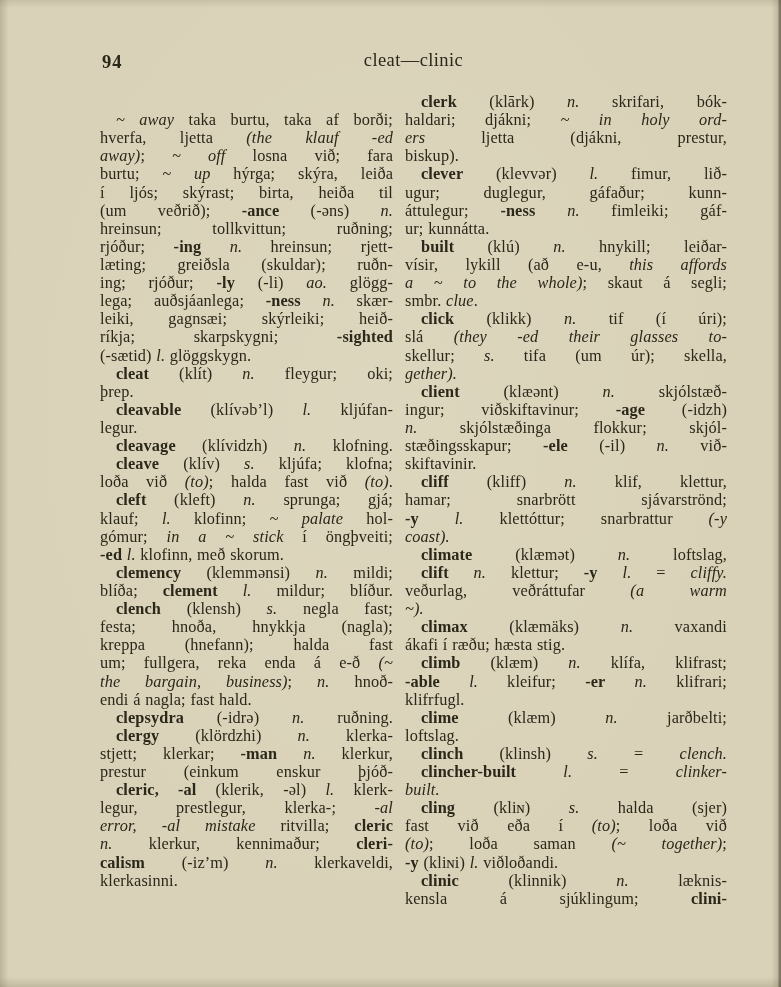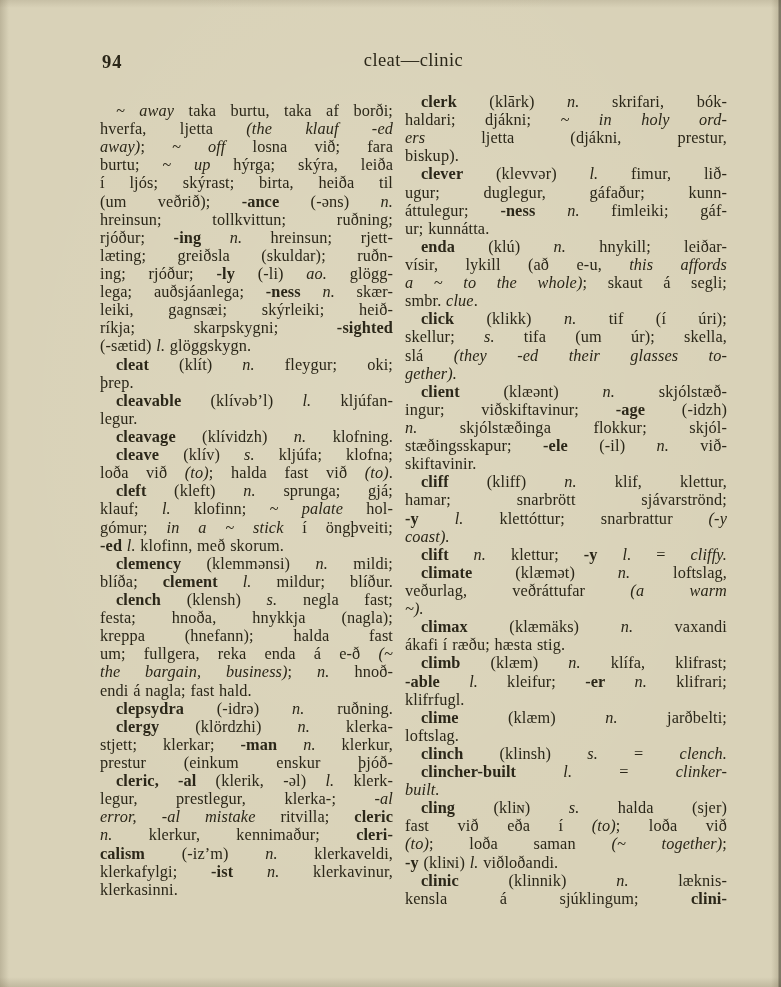--- a/index.html
+++ b/index.html
@@ -83,52 +83,51 @@
         <div class="line last"><span>endi á nagla; fast hald.</span></div>
         <div class="line ind"><span class="b">clepsydra</span><span> (-idrə) </span><span class="i">n.</span><span> ruðning.</span></div>
         <div class="line ind"><span class="b">clergy</span><span> (klördzhi) </span><span class="i">n.</span><span> klerka-</span></div>
         <div class="line"><span>stjett; klerkar; </span><span class="b">-man</span><span> </span><span class="i">n.</span><span> klerkur,</span></div>
         <div class="line"><span>prestur (einkum enskur þjóð-</span></div>
         <div class="line ind"><span class="b">cleric, -al</span><span> (klerik, -əl) </span><span class="i">l.</span><span> klerk-</span></div>
         <div class="line"><span>legur, prestlegur, klerka-; </span><span class="i">-al</span></div>
         <div class="line"><span class="i">error, -al mistake</span><span> ritvilla; </span><span class="b">cleric</span></div>
         <div class="line"><span class="i">n.</span><span> klerkur, kennimaður; </span><span class="b">cleri-</span></div>
         <div class="line"><span class="b">calism</span><span> (-iz’m) </span><span class="i">n.</span><span> klerkaveldi,</span></div>
-        <div class="line"><span>klerkafylgi; </span><span class="b">-ist</span><span> </span><span class="i">n.</span><span> klerkavinur,</span></div>
         <div class="line last"><span>klerkasinni.</span></div>
       </div>
     <div class="rule"></div>
     <div class="col col-right">
         <div class="line ind"><span class="b">clerk</span><span> (klārk) </span><span class="i">n.</span><span> skrifari, bók-</span></div>
         <div class="line"><span>haldari; djákni; </span><span class="i">~ in holy ord-</span></div>
         <div class="line"><span class="i">ers</span><span> ljetta (djákni, prestur,</span></div>
         <div class="line last"><span>biskup).</span></div>
         <div class="line ind"><span class="b">clever</span><span> (klevvər) </span><span class="i">l.</span><span> fimur, lið-</span></div>
         <div class="line"><span>ugur; duglegur, gáfaður; kunn-</span></div>
         <div class="line"><span>áttulegur; </span><span class="b">-ness</span><span> </span><span class="i">n.</span><span> fimleiki; gáf-</span></div>
         <div class="line last"><span>ur; kunnátta.</span></div>
-        <div class="line ind"><span class="b">enda</span><span> (klú) </span><span class="i">n.</span><span> hnykill; leiðar-</span></div>
+        <div class="line ind"><span class="b">built</span><span> (klú) </span><span class="i">n.</span><span> hnykill; leiðar-</span></div>
         <div class="line"><span>vísir, lykill (að e-u, </span><span class="i">this affords</span></div>
         <div class="line"><span class="i">a ~ to the whole)</span><span>; skaut á segli;</span></div>
         <div class="line last"><span>smbr. </span><span class="i">clue</span><span>.</span></div>
         <div class="line ind"><span class="b">click</span><span> (klikk) </span><span class="i">n.</span><span> tif (í úri);</span></div>
+        <div class="line"><span>slá </span><span class="i">(they -ed their glasses to-</span></div>
         <div class="line"><span>skellur; </span><span class="i">s.</span><span> tifa (um úr); skella,</span></div>
-        <div class="line"><span>slá </span><span class="i">(they -ed their glasses to-</span></div>
         <div class="line last"><span class="i">gether).</span></div>
         <div class="line ind"><span class="b">client</span><span> (klæənt) </span><span class="i">n.</span><span> skjólstæð-</span></div>
         <div class="line"><span>ingur; viðskiftavinur; </span><span class="b">-age</span><span> (-idzh)</span></div>
         <div class="line"><span class="i">n.</span><span> skjólstæðinga flokkur; skjól-</span></div>
         <div class="line"><span>stæðingsskapur; </span><span class="b">-ele</span><span> (-il) </span><span class="i">n.</span><span> við-</span></div>
         <div class="line last"><span>skiftavinir.</span></div>
         <div class="line ind"><span class="b">cliff</span><span> (kliff) </span><span class="i">n.</span><span> klif, klettur,</span></div>
         <div class="line"><span>hamar; snarbrött sjávarströnd;</span></div>
         <div class="line"><span class="b">-y</span><span> </span><span class="i">l.</span><span> klettóttur; snarbrattur </span><span class="i">(-y</span></div>
         <div class="line last"><span class="i">coast).</span></div>
+        <div class="line ind"><span class="b">climate</span><span> (klæmət) </span><span class="i">n.</span><span> loftslag,</span></div>
         <div class="line ind"><span class="b">clift</span><span> </span><span class="i">n.</span><span> klettur; </span><span class="b">-y</span><span> </span><span class="i">l.</span><span> = </span><span class="i">cliffy.</span></div>
-        <div class="line ind"><span class="b">climate</span><span> (klæmət) </span><span class="i">n.</span><span> loftslag,</span></div>
         <div class="line"><span>veðurlag, veðráttufar </span><span class="i">(a warm</span></div>
         <div class="line last"><span class="i">~).</span></div>
         <div class="line ind"><span class="b">climax</span><span> (klæmäks) </span><span class="i">n.</span><span> vaxandi</span></div>
         <div class="line last"><span>ákafi í ræðu; hæsta stig.</span></div>
         <div class="line ind"><span class="b">climb</span><span> (klæm) </span><span class="i">n.</span><span> klífa, klifrast;</span></div>
         <div class="line"><span class="b">-able</span><span> </span><span class="i">l.</span><span> kleifur; </span><span class="b">-er</span><span> </span><span class="i">n.</span><span> klifrari;</span></div>
         <div class="line last"><span>klifrfugl.</span></div>
         <div class="line ind"><span class="b">clime</span><span> (klæm) </span><span class="i">n.</span><span> jarðbelti;</span></div>
         <div class="line last"><span>loftslag.</span></div>
         <div class="line ind"><span class="b">clinch</span><span> (klinsh) </span><span class="i">s.</span><span> = </span><span class="i">clench.</span></div>

